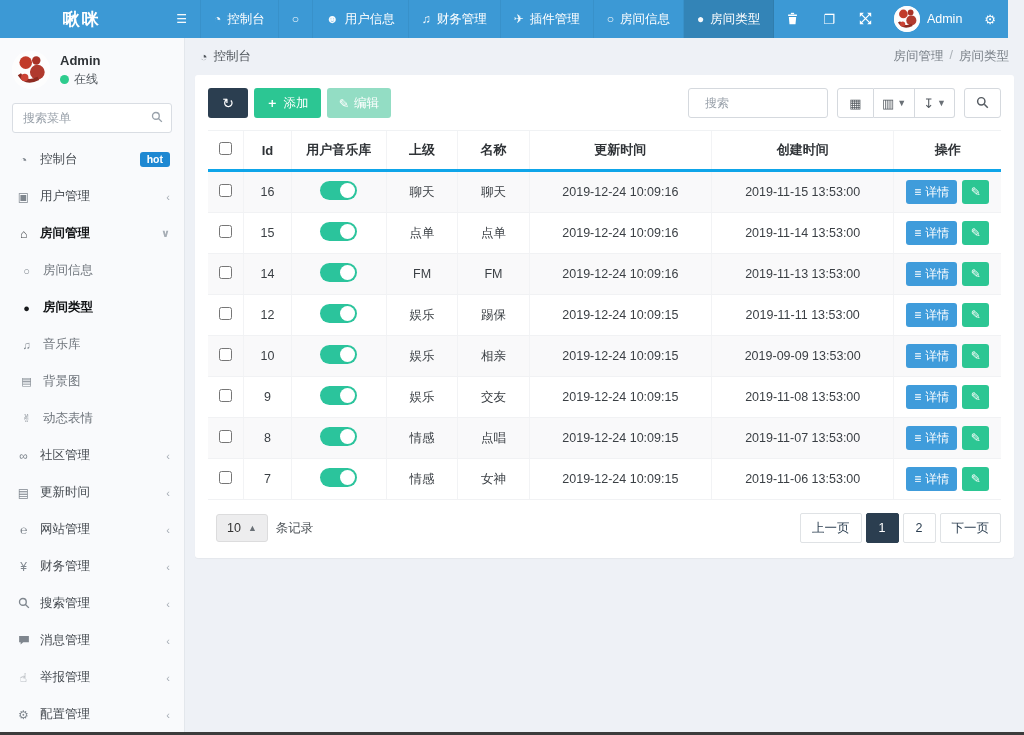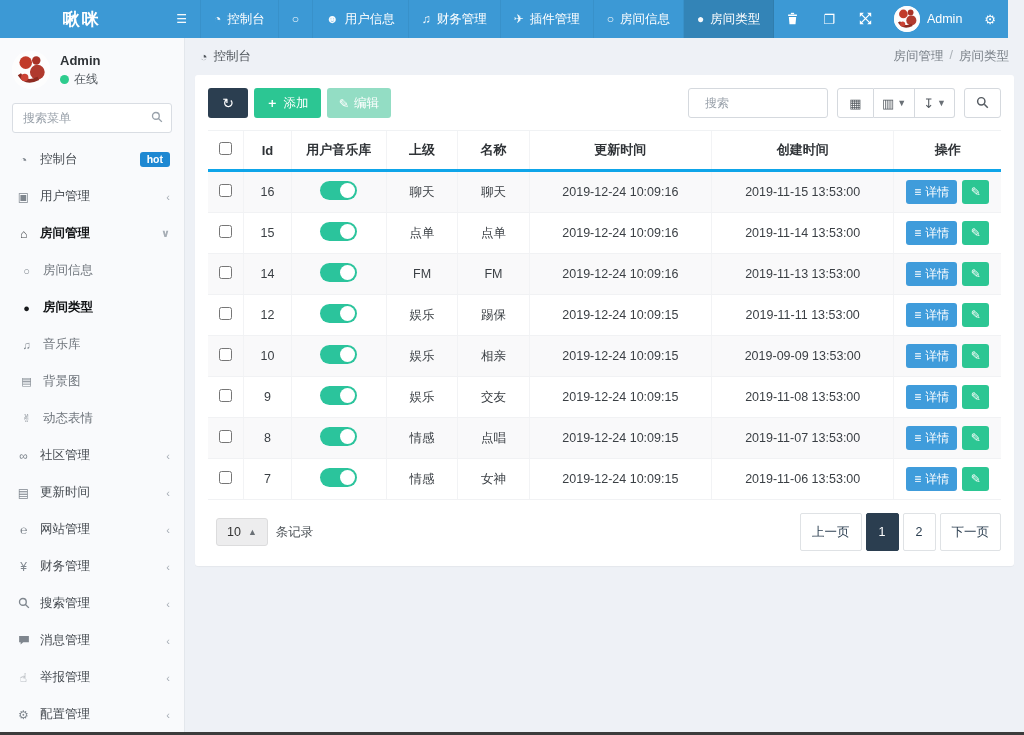--- a/index.html
+++ b/index.html
@@ -107,21 +107,21 @@
   .btn-edit { background:var(--c-green,#2cc693); color:#fff; width:27px; height:24px; border:none;
     border-radius:3px; display:inline-flex; align-items:center; justify-content:center;
     margin-left:5px; cursor:pointer; font-size:12px; }
 
   
   .table-footer { display:flex; align-items:center; margin-top:13px; font-size:12.5px; color:#4d5358; }
   .page-size-btn { margin:0 8px; background:#ededee; border:1px solid #dcdcdd; border-radius:3px;
     height:28px; padding:0 10px; display:inline-flex; align-items:center; gap:7px; color:#333;
     cursor:pointer; font-size:12.5px; font-family:inherit; }
   .pagination { margin-left:auto; display:flex; gap:4px; }
-  .page-btn { min-width:33px; height:38px; border:1px solid #dfe2e5; background:#fff;
+  .page-btn { min-width:33px; height:30px; border:1px solid #dfe2e5; background:#fff;
     color:#2b3e50; display:inline-flex; align-items:center; justify-content:center;
     font-size:12.5px; padding:1px 11px; border-radius:2px; cursor:pointer; font-family:inherit; }
   .page-btn.active { background:var(--c-dark,#2b3e50); border-color:var(--c-dark,#2b3e50); color:#fff; }
 
   .bottom-bar { position:absolute; left:0; right:0; bottom:0; height:3px; background:#3c3c3c; }
 </style>
 </head>
 <body>
 
 <div class="navbar">

